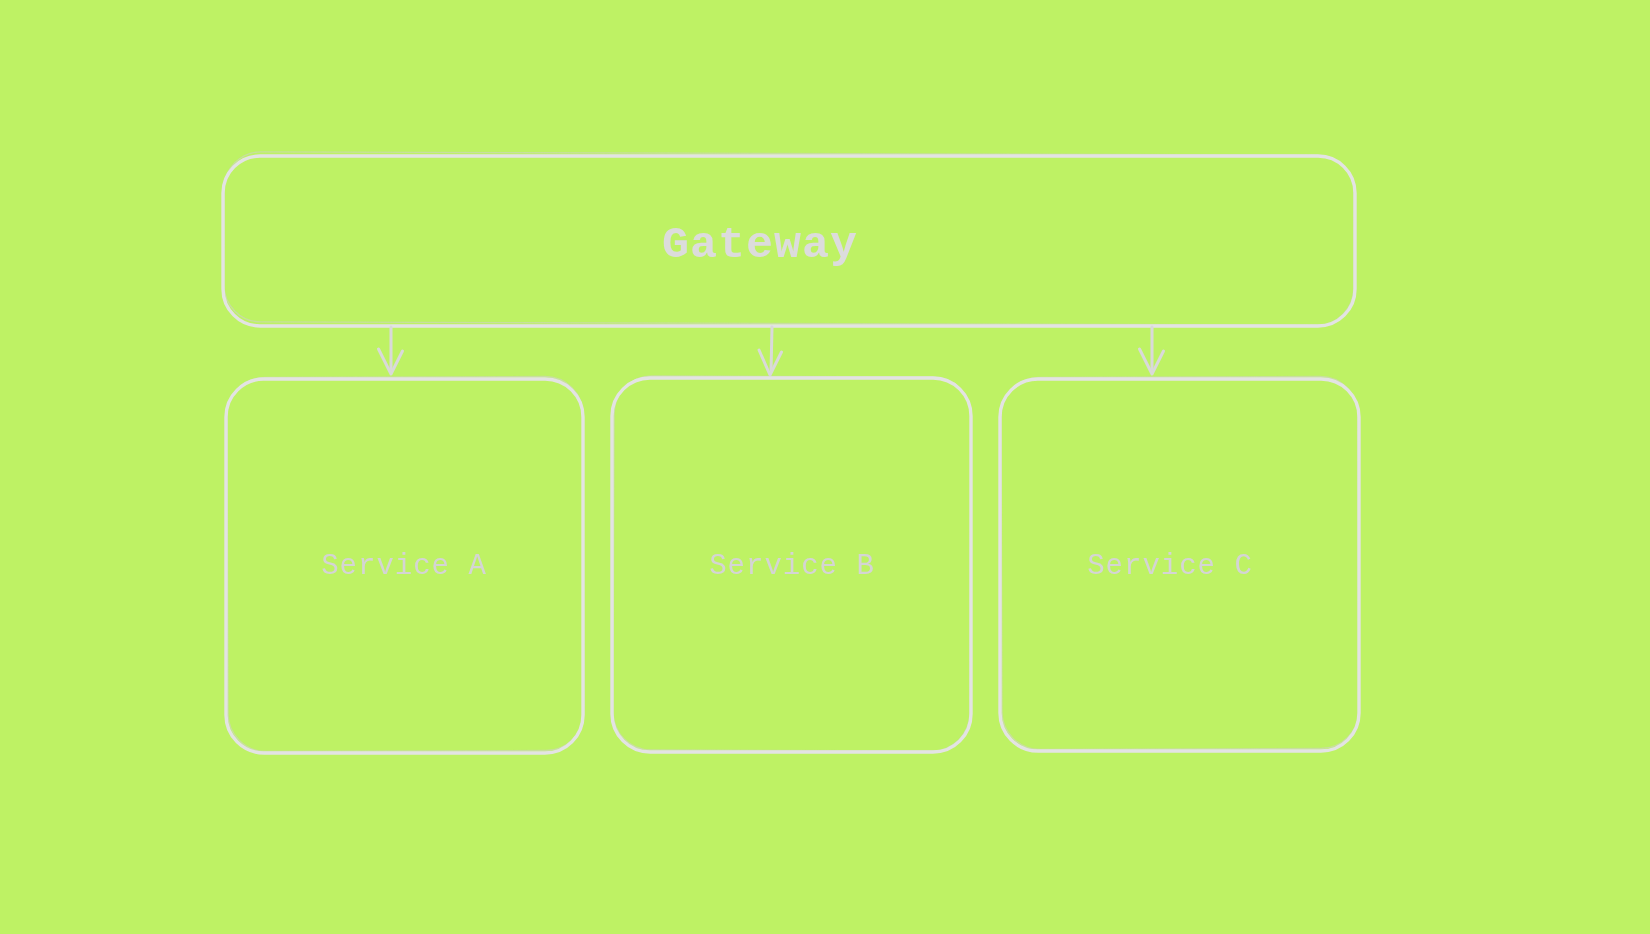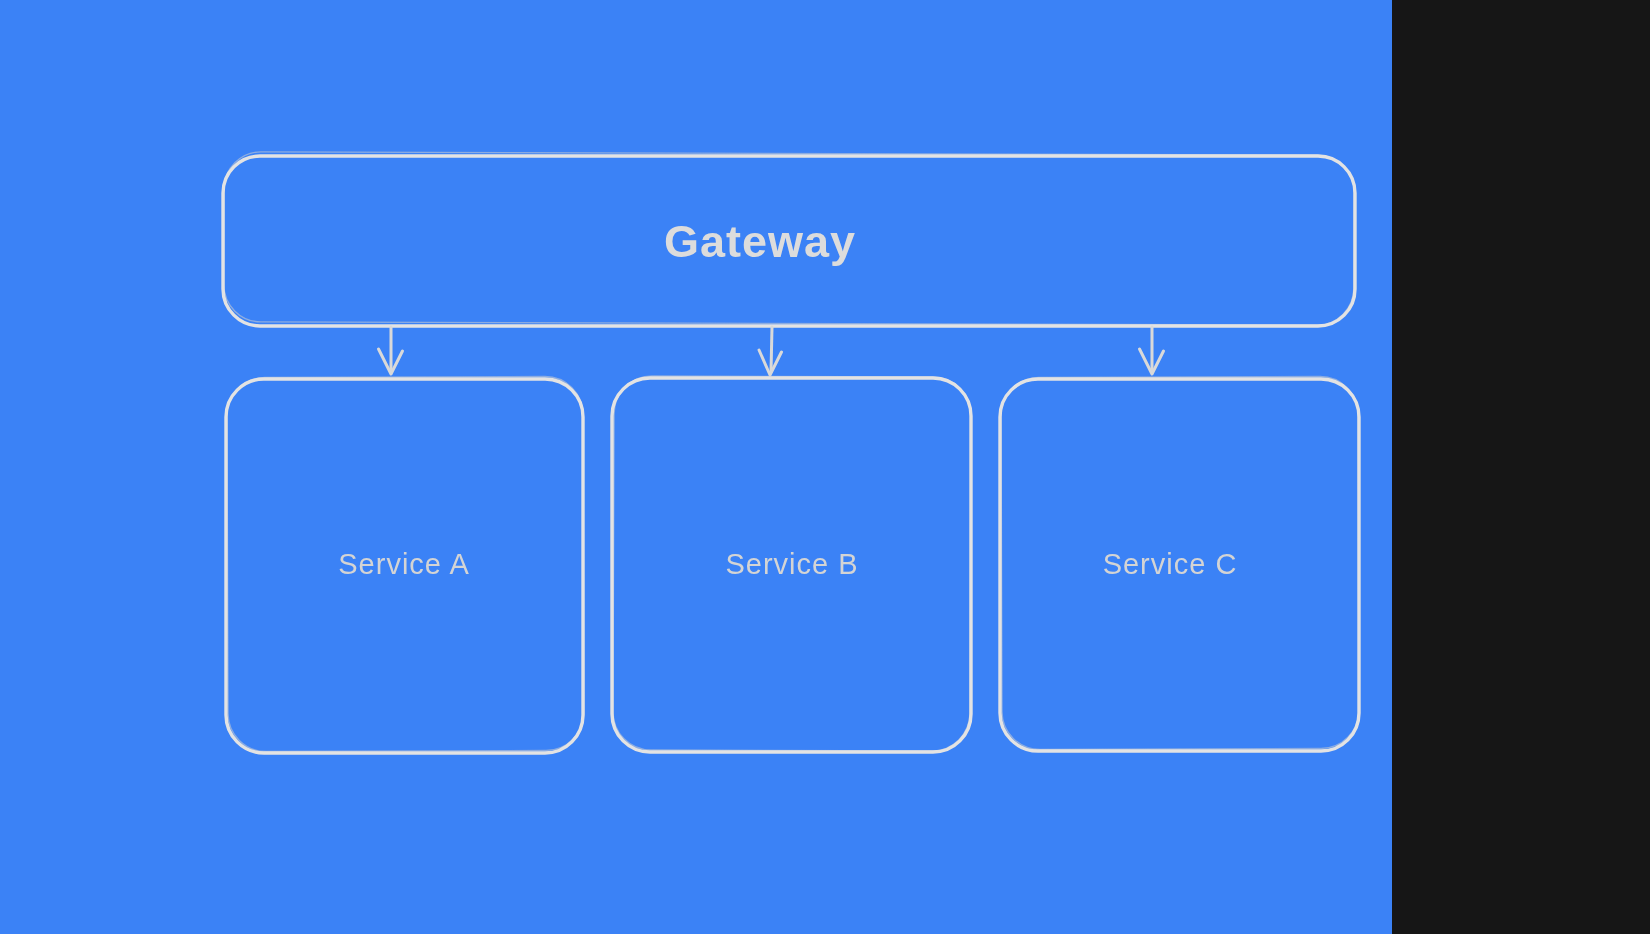--- a/index.html
+++ b/index.html
@@ -2,25 +2,25 @@
 <html><head>
 <meta charset="utf-8">
 <style>
   html, body {
     margin: 0;
     padding: 0;
     background: #161616;
   }
   #canvas {
     position: relative;
-    width: 1392px;
+    width: 1650px;
     height: 934px;
-    background: #3b82f6;
+    background: #bef264;
     overflow: hidden;
-    font-family: Liberation Sans, sans-serif;
+    font-family: Liberation Mono, monospace;
   }
   #scene {
     position: absolute;
     left: 0;
     top: 0;
   }
   .shape {
     fill: none;
     stroke: #e3e3e3;
     stroke-width: 3.4;

